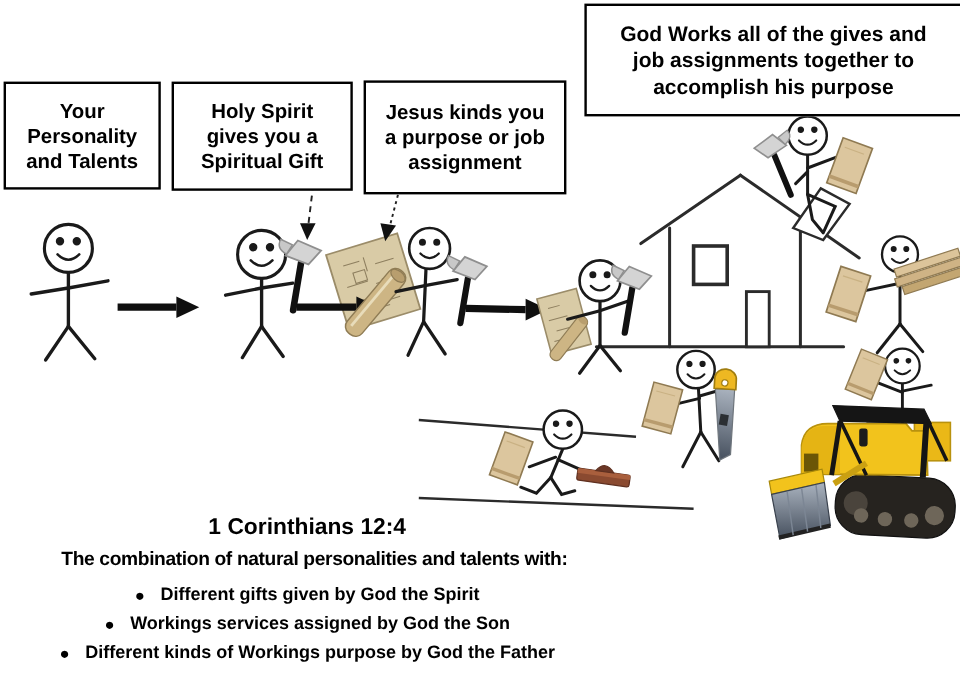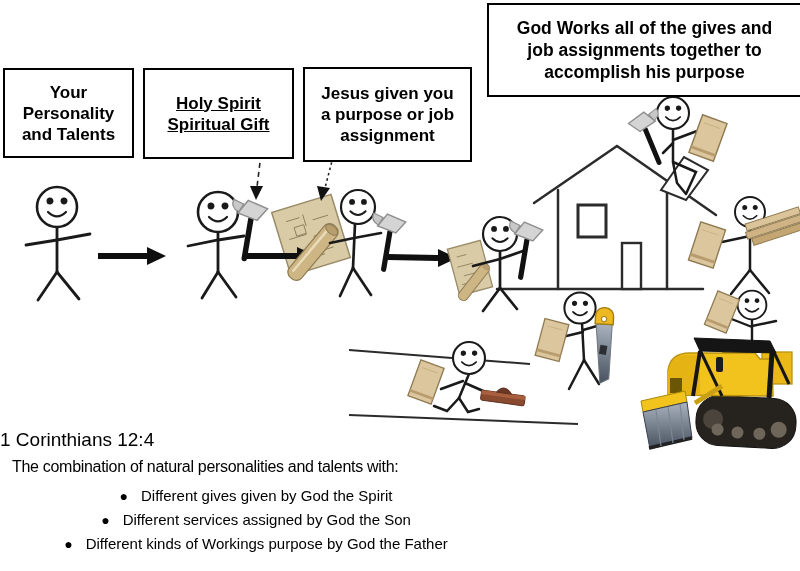--- a/index.html
+++ b/index.html
@@ -9,46 +9,47 @@
   }
   .box{
     position:absolute;border:2px solid #000;background:#fff;
     display:flex;flex-direction:column;justify-content:center;align-items:center;
     text-align:center;font-weight:bold;font-size:17px;line-height:21px;
     z-index:3;
   }
   .box span{display:block;white-space:nowrap;}
   .art{position:absolute;left:0;top:0;z-index:2;}
   .caption{
-    position:absolute;left:0;top:429px;width:512px;text-align:left;
-    font-weight:normal;z-index:3;
+    position:absolute;left:0;top:429px;width:512px;text-align:center;
+    font-weight:bold;z-index:3;
   }
   .cap-title{font-size:19px;line-height:22px;}
   .cap-sub{font-size:16px;line-height:20px;margin-top:6px;letter-spacing:-0.3px;margin-left:12px;}
   .cap-bullets{margin-top:7px;}
   .cap-bullet{display:flex;justify-content:center;align-items:center;gap:13px;
     font-size:15px;line-height:24px;}
   .cap-bullet .dot{font-size:14px;line-height:24px;}
 </style>
 </head>
 <body>
 
 <div class="stage">
 
   <div class="box" style="left:3px;top:68px;width:127px;height:86px;">
     <span>Your</span>
     <span>Personality</span>
     <span>and Talents</span>
   </div>
-  <div class="box" style="left:143px;top:68px;width:147px;height:87px;text-decoration:underline;">
+  <div class="box" style="left:143px;top:68px;width:147px;height:87px;">
     <span>Holy Spirit</span>
+    <span>gives you a</span>
     <span>Spiritual Gift</span>
   </div>
   <div class="box" style="left:303px;top:67px;width:165px;height:91px;">
-    <span>Jesus given you</span>
+    <span>Jesus kinds you</span>
     <span>a purpose or job</span>
     <span>assignment</span>
   </div>
   <div class="box" style="left:487px;top:3px;width:311px;height:90px;font-size:17.5px;line-height:22px;">
     <span>God Works all of the gives and</span>
     <span>job assignments together to</span>
     <span>accomplish his purpose</span>
   </div>
 
   <svg class="art" width="800" height="571" viewBox="0 0 800 571">
@@ -276,25 +277,25 @@
       </g>
     </g>
   </svg>
 
   <div class="caption">
     <div class="cap-title">1 Corinthians 12:4</div>
     <div class="cap-sub">The combination of natural personalities and talents with:</div>
     <div class="cap-bullets">
       <div class="cap-bullet">
         <span class="dot">●</span>
-        <span>Different gives given by God the Spirit</span>
+        <span>Different gifts given by God the Spirit</span>
       </div>
       <div class="cap-bullet">
         <span class="dot">●</span>
-        <span>Different services assigned by God the Son</span>
+        <span>Workings services assigned by God the Son</span>
       </div>
       <div class="cap-bullet">
         <span class="dot">●</span>
         <span>Different kinds of Workings purpose by God the Father</span>
       </div>
     </div>
   </div>
 
 </div>
 

